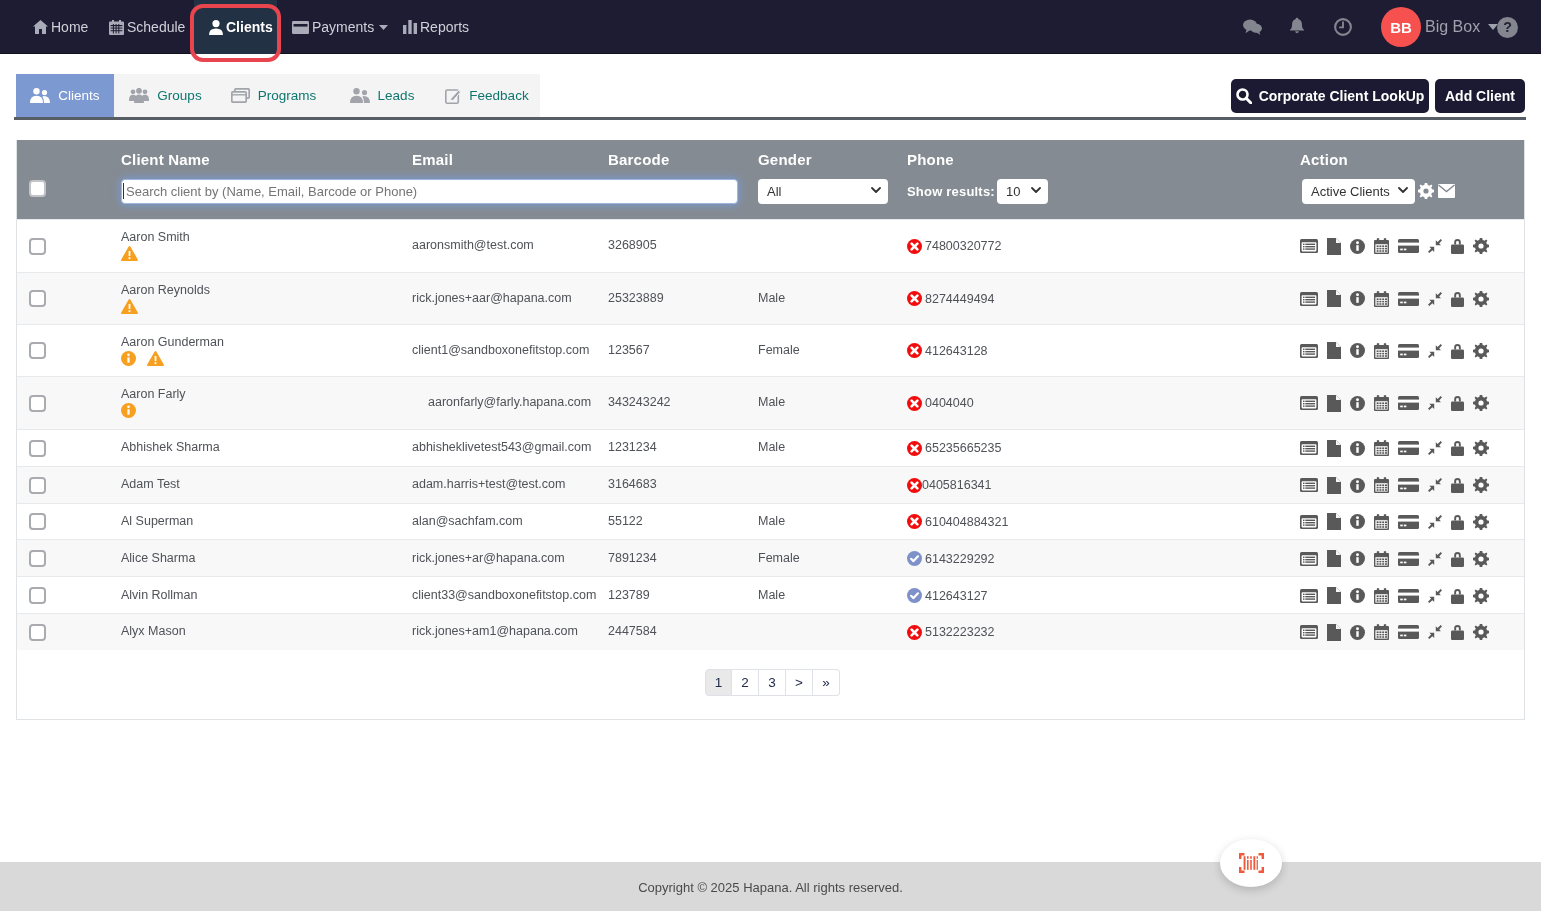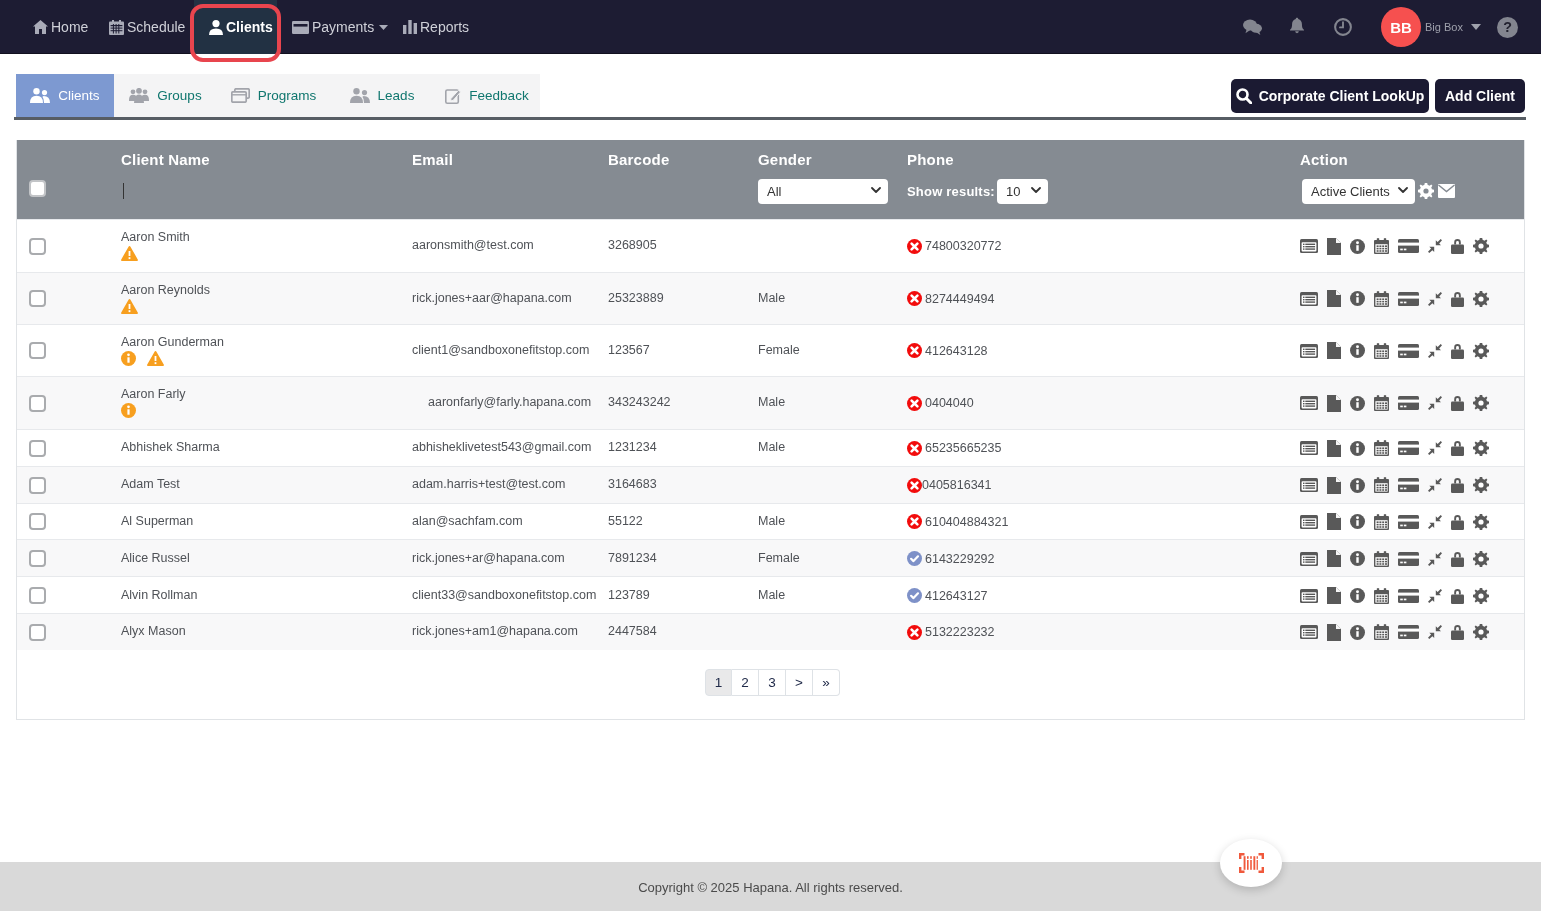--- a/index.html
+++ b/index.html
@@ -91,21 +91,21 @@
       <path d="M6.3 16.6 H10.7 A2.2 2.2 0 0 1 6.3 16.6 Z"></path>
     </svg>
   </div>
 <div class="nav-right" style="left:1334px; top:18px;">
     <svg width="18" height="18" viewBox="0 0 21 21">
       <circle cx="10.5" cy="10.5" r="9.2" fill="none" stroke="#83858f" stroke-width="2.4"></circle>
       <path d="M10.5 5 V11 H7" stroke="#83858f" stroke-width="2.2" fill="none" stroke-linecap="round"></path>
     </svg>
   </div>
 <div class="nav-right" style="left:1381px; top:7px; width:40px; height:40px; background:#f6504f; border-radius:50%; display:flex; align-items:center; justify-content:center; color:#fff; font-size:15px; font-weight:bold;">BB</div>
-<div class="nav-right" style="left:1425px; top:0; height:54px; color:#9fa1ac; font-size:11px;">Big Box<svg style="margin-left:8px" width="10" height="6" viewBox="0 0 10 6" fill="#9fa1ac">
+<div class="nav-right" style="left:1425px; top:0; height:54px; color:#9fa1ac; font-size:16px;">Big Box<svg style="margin-left:8px" width="10" height="6" viewBox="0 0 10 6" fill="#9fa1ac">
       <path d="M0 0 H10 L5 6 Z"></path>
     </svg></div>
 <div class="nav-right" style="left:1497px; top:17px;">
     <svg width="21" height="21" viewBox="0 0 22 22">
       <circle cx="11" cy="11" r="11" fill="#83858f"></circle>
       <text x="11" y="16.2" text-anchor="middle" font-family="Liberation Sans" font-size="15" font-weight="bold" fill="#23222f">?</text>
     </svg>
   </div>
 
 <div class="tab active" style="left:16px; width:98px;"><svg width="20" height="15" viewBox="0 0 20 15" fill="#fff">
@@ -146,20 +146,21 @@
 
 <div class="card">
   <div class="thead">
     <div class="th" style="left:104px;">Client Name</div>
     <div class="th" style="left:395px;">Email</div>
     <div class="th" style="left:591px;">Barcode</div>
     <div class="th" style="left:741px;">Gender</div>
     <div class="th" style="left:890px;">Phone</div>
     <div class="th" style="left:1283px;">Action</div>
     <div class="cb" style="top:40px; border-color:#c2c4c7;"></div>
+    <input class="search" value="" placeholder="Search client by (Name, Email, Barcode or Phone)" style="">
       <div style="position:absolute; left:106px; top:43px; width:1px; height:16px; background:#333;"></div>
     <div class="sel" style="left:741px; width:130px;">All<svg class="chev" width="10" height="6" viewBox="0 0 10 6">
           <path d="M1 1 L5 5 L9 1" stroke="#333" stroke-width="1.8" fill="none" stroke-linecap="round" stroke-linejoin="round"></path>
         </svg></div>
     <div class="th" style="left:890px; top:44px; font-size:13px;">Show results:</div>
     <div class="sel" style="left:980px; width:51px;">10<svg class="chev" width="10" height="6" viewBox="0 0 10 6">
           <path d="M1 1 L5 5 L9 1" stroke="#333" stroke-width="1.8" fill="none" stroke-linecap="round" stroke-linejoin="round"></path>
         </svg></div>
     <div class="sel" style="left:1285px; width:113px;">Active Clients<svg class="chev" width="10" height="6" viewBox="0 0 10 6">
           <path d="M1 1 L5 5 L9 1" stroke="#333" stroke-width="1.8" fill="none" stroke-linecap="round" stroke-linejoin="round"></path>
@@ -710,21 +711,21 @@
           <path d="M3.2 6.5 V4.4 a3.3 3.3 0 0 1 6.6 0 V6.5 H7.9 V4.4 a1.4 1.4 0 0 0 -2.8 0 V6.5 Z" fill="#595959"></path>
         </svg>
         <svg width="16" height="16" viewBox="0 0 16 16">
           <path fill="#595959" d="M8 0 L9.2 0 L9.7 2.1 A6 6 0 0 1 11.5 2.8 L13.3 1.6 L14.4 2.7 L13.2 4.5 A6 6 0 0 1 13.9 6.3 L16 6.8 V9.2 L13.9 9.7 A6 6 0 0 1 13.2 11.5 L14.4 13.3 L13.3 14.4 L11.5 13.2 A6 6 0 0 1 9.7 13.9 L9.2 16 H6.8 L6.3 13.9 A6 6 0 0 1 4.5 13.2 L2.7 14.4 L1.6 13.3 L2.8 11.5 A6 6 0 0 1 2.1 9.7 L0 9.2 V6.8 L2.1 6.3 A6 6 0 0 1 2.8 4.5 L1.6 2.7 L2.7 1.6 L4.5 2.8 A6 6 0 0 1 6.3 2.1 L6.8 0 Z"></path>
           <circle cx="8" cy="8" r="2.6" fill="#fff"></circle>
         </svg>
       </div>
   </div>
   <div class="row alt" style="top:399.4px; height:36.8px;">
     <div class="cb" style="top:9.9px;"></div>
-    <div class="cell" style="left:104px; top:10.4px;">Alice Russel</div>
+    <div class="cell" style="left:104px; top:10.4px;">Alice Sharma</div>
     <div class="cell" style="left:395px; top:10.4px;">rick.jones+ar@hapana.com</div>
     <div class="cell" style="left:591px; top:10.4px;">7891234</div>
     <div class="cell" style="left:741px; top:10.4px;">Female</div>
     <div class="cell" style="left:890px; top:10.9px; display:flex; gap:3px; align-items:center;">
         <svg width="15" height="15" viewBox="0 0 15 15">
           <circle cx="7.5" cy="7.5" r="7.5" fill="#7e91c8"></circle>
           <path d="M4.1 7.8 L6.5 10.1 L11 5.3" stroke="#fff" stroke-width="2.2" fill="none" stroke-linecap="round" stroke-linejoin="round"></path>
         </svg>
         <span>6143229292</span>
       </div>

